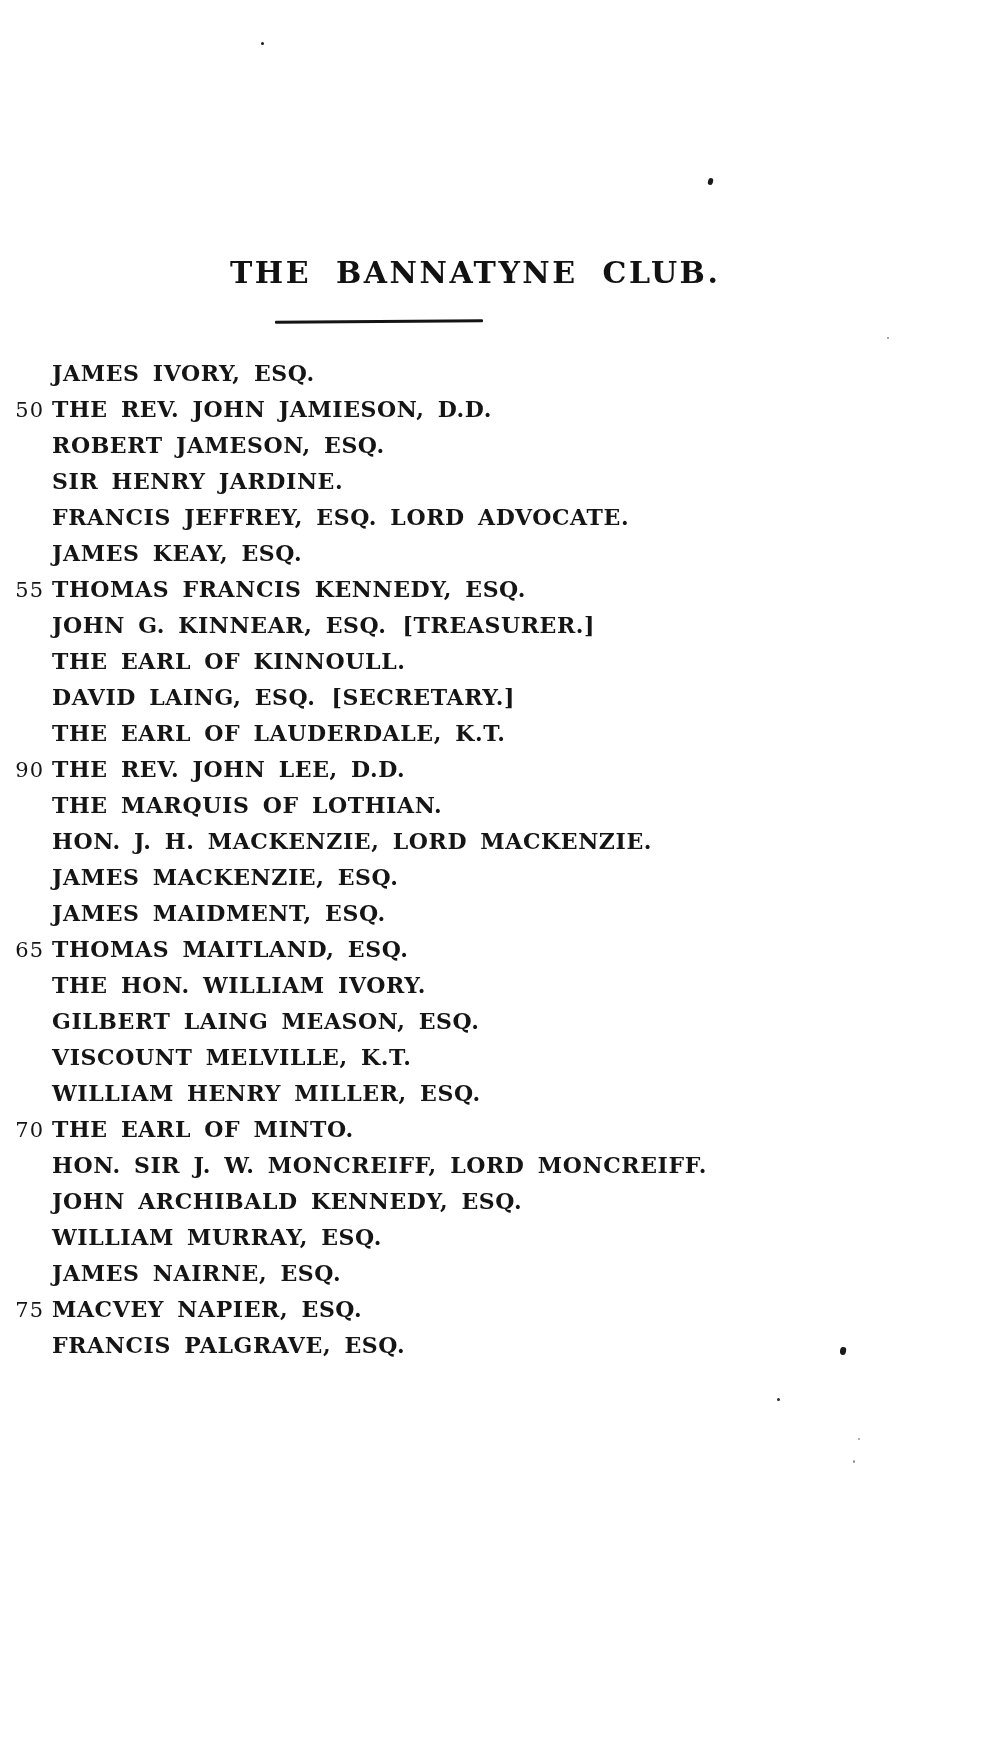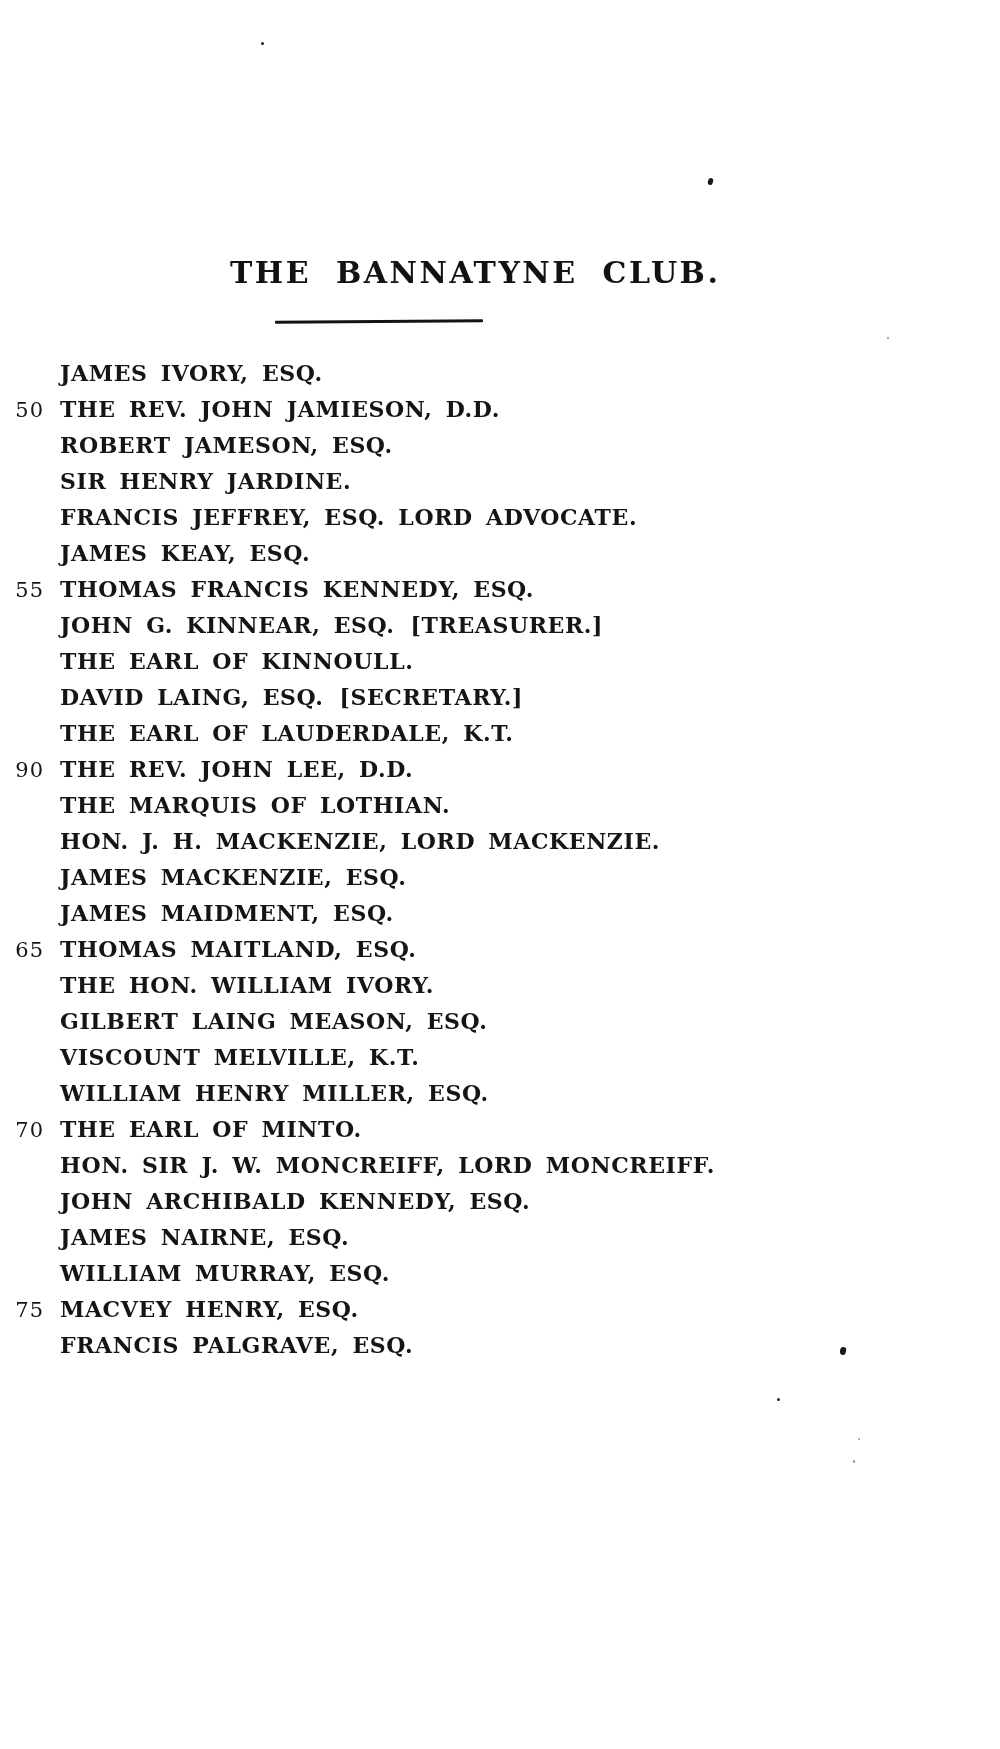--- a/index.html
+++ b/index.html
@@ -55,21 +55,21 @@
     display: inline-block;
     width: 44px;
     text-align: right;
     font-size: 21px;
     font-weight: normal;
     letter-spacing: 1px;
     color: #151515;
     flex: 0 0 44px;
   }
   .name {
-    margin-left: 16px;
+    margin-left: 8px;
     font-size: 22px;
     font-weight: bold;
     letter-spacing: 0.6px;
     word-spacing: 5px;
     color: #151515;
   }
   .office {
     margin-left: 16px;
     font-size: 22px;
     font-weight: bold;
@@ -247,33 +247,33 @@
   </div>
 
   <div class="row">
     <span class="num"></span>
     <span class="name">JOHN ARCHIBALD KENNEDY, ESQ.</span>
 
   </div>
 
   <div class="row">
     <span class="num"></span>
+    <span class="name">WILLIAM MURRAY, ESQ.</span>
+
+  </div>
+
+  <div class="row">
+    <span class="num"></span>
     <span class="name">JAMES NAIRNE, ESQ.</span>
 
   </div>
 
   <div class="row">
-    <span class="num"></span>
-    <span class="name">WILLIAM MURRAY, ESQ.</span>
-
-  </div>
-
-  <div class="row">
     <span class="num">75</span>
-    <span class="name">MACVEY HENRY, ESQ.</span>
+    <span class="name">MACVEY NAPIER, ESQ.</span>
 
   </div>
 
   <div class="row">
     <span class="num"></span>
     <span class="name">FRANCIS PALGRAVE, ESQ.</span>
 
   </div>
 </div>
 </div>

